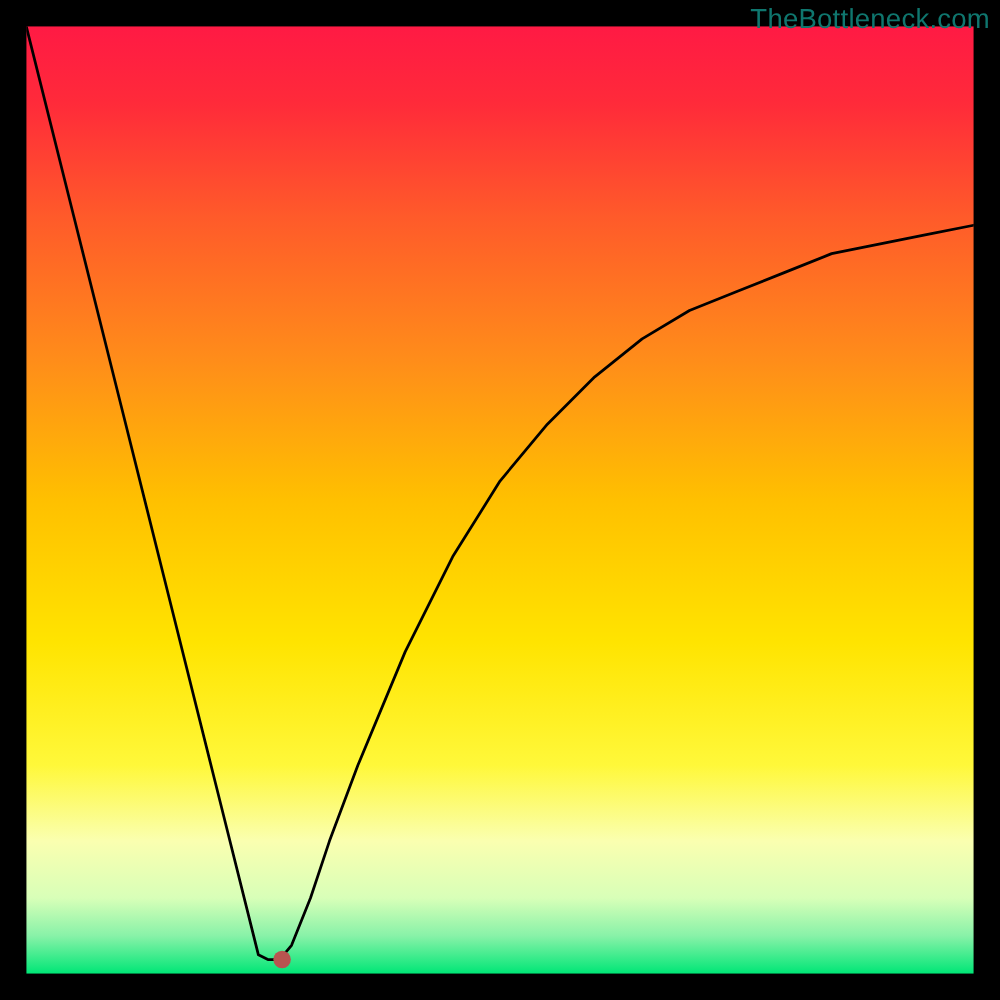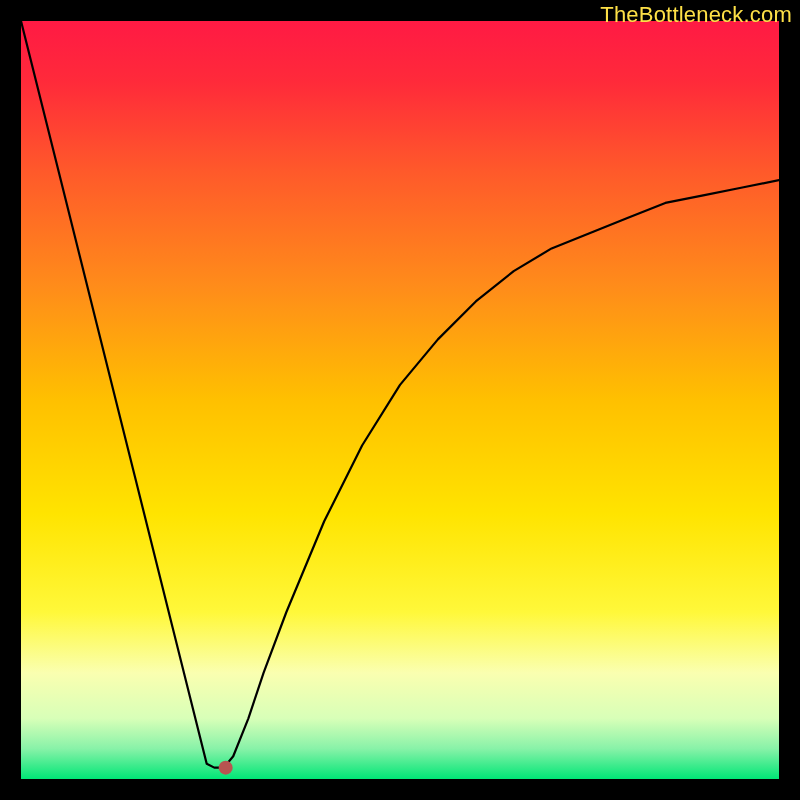--- a/index.html
+++ b/index.html
@@ -23,21 +23,21 @@
     position: absolute;
     left: 21px;
     top: 21px;
     width: 758px;
     height: 758px;
   }
   .watermark {
     position: absolute;
     top: 2px;
     right: 8px;
-    color: #fde047;
+    color: #0f766e;
     font-size: 22px;
     font-weight: 500;
     z-index: 20;
     letter-spacing: 0.2px;
   }
   svg {
     display: block;
   }
 </style>
 </head>

